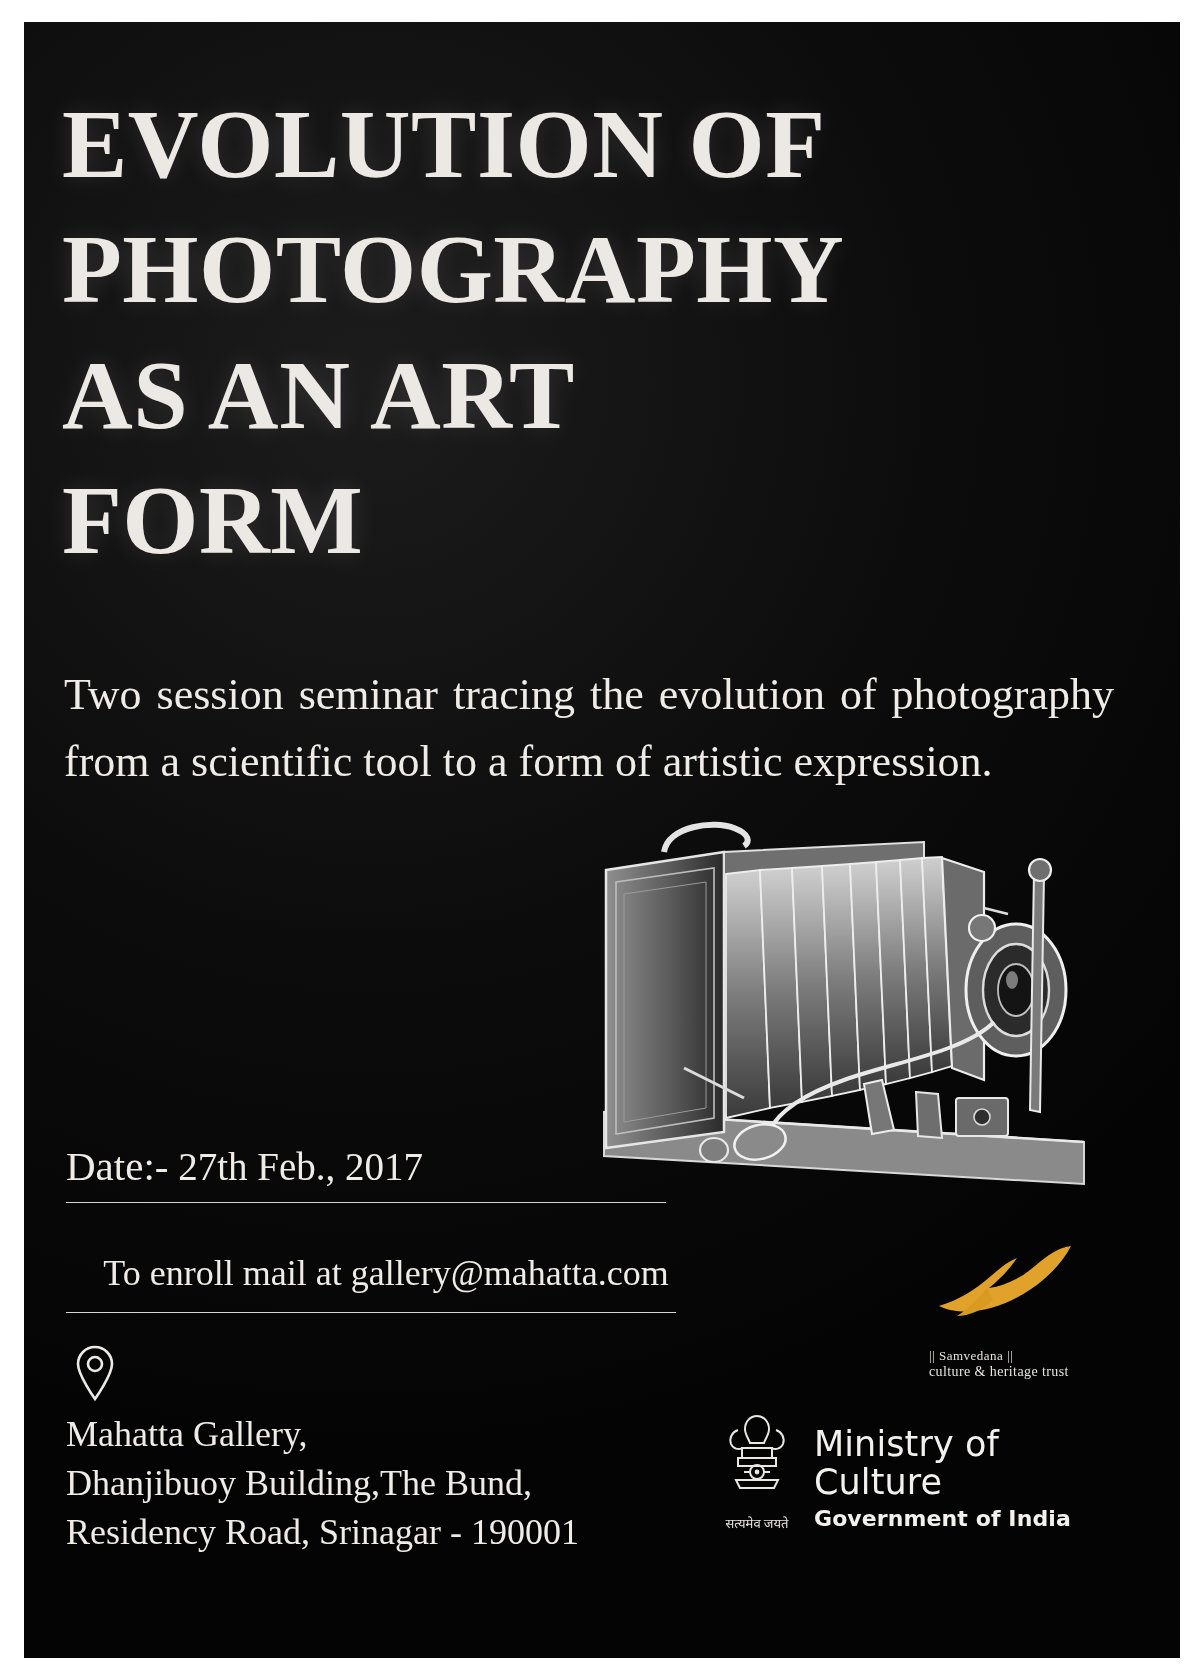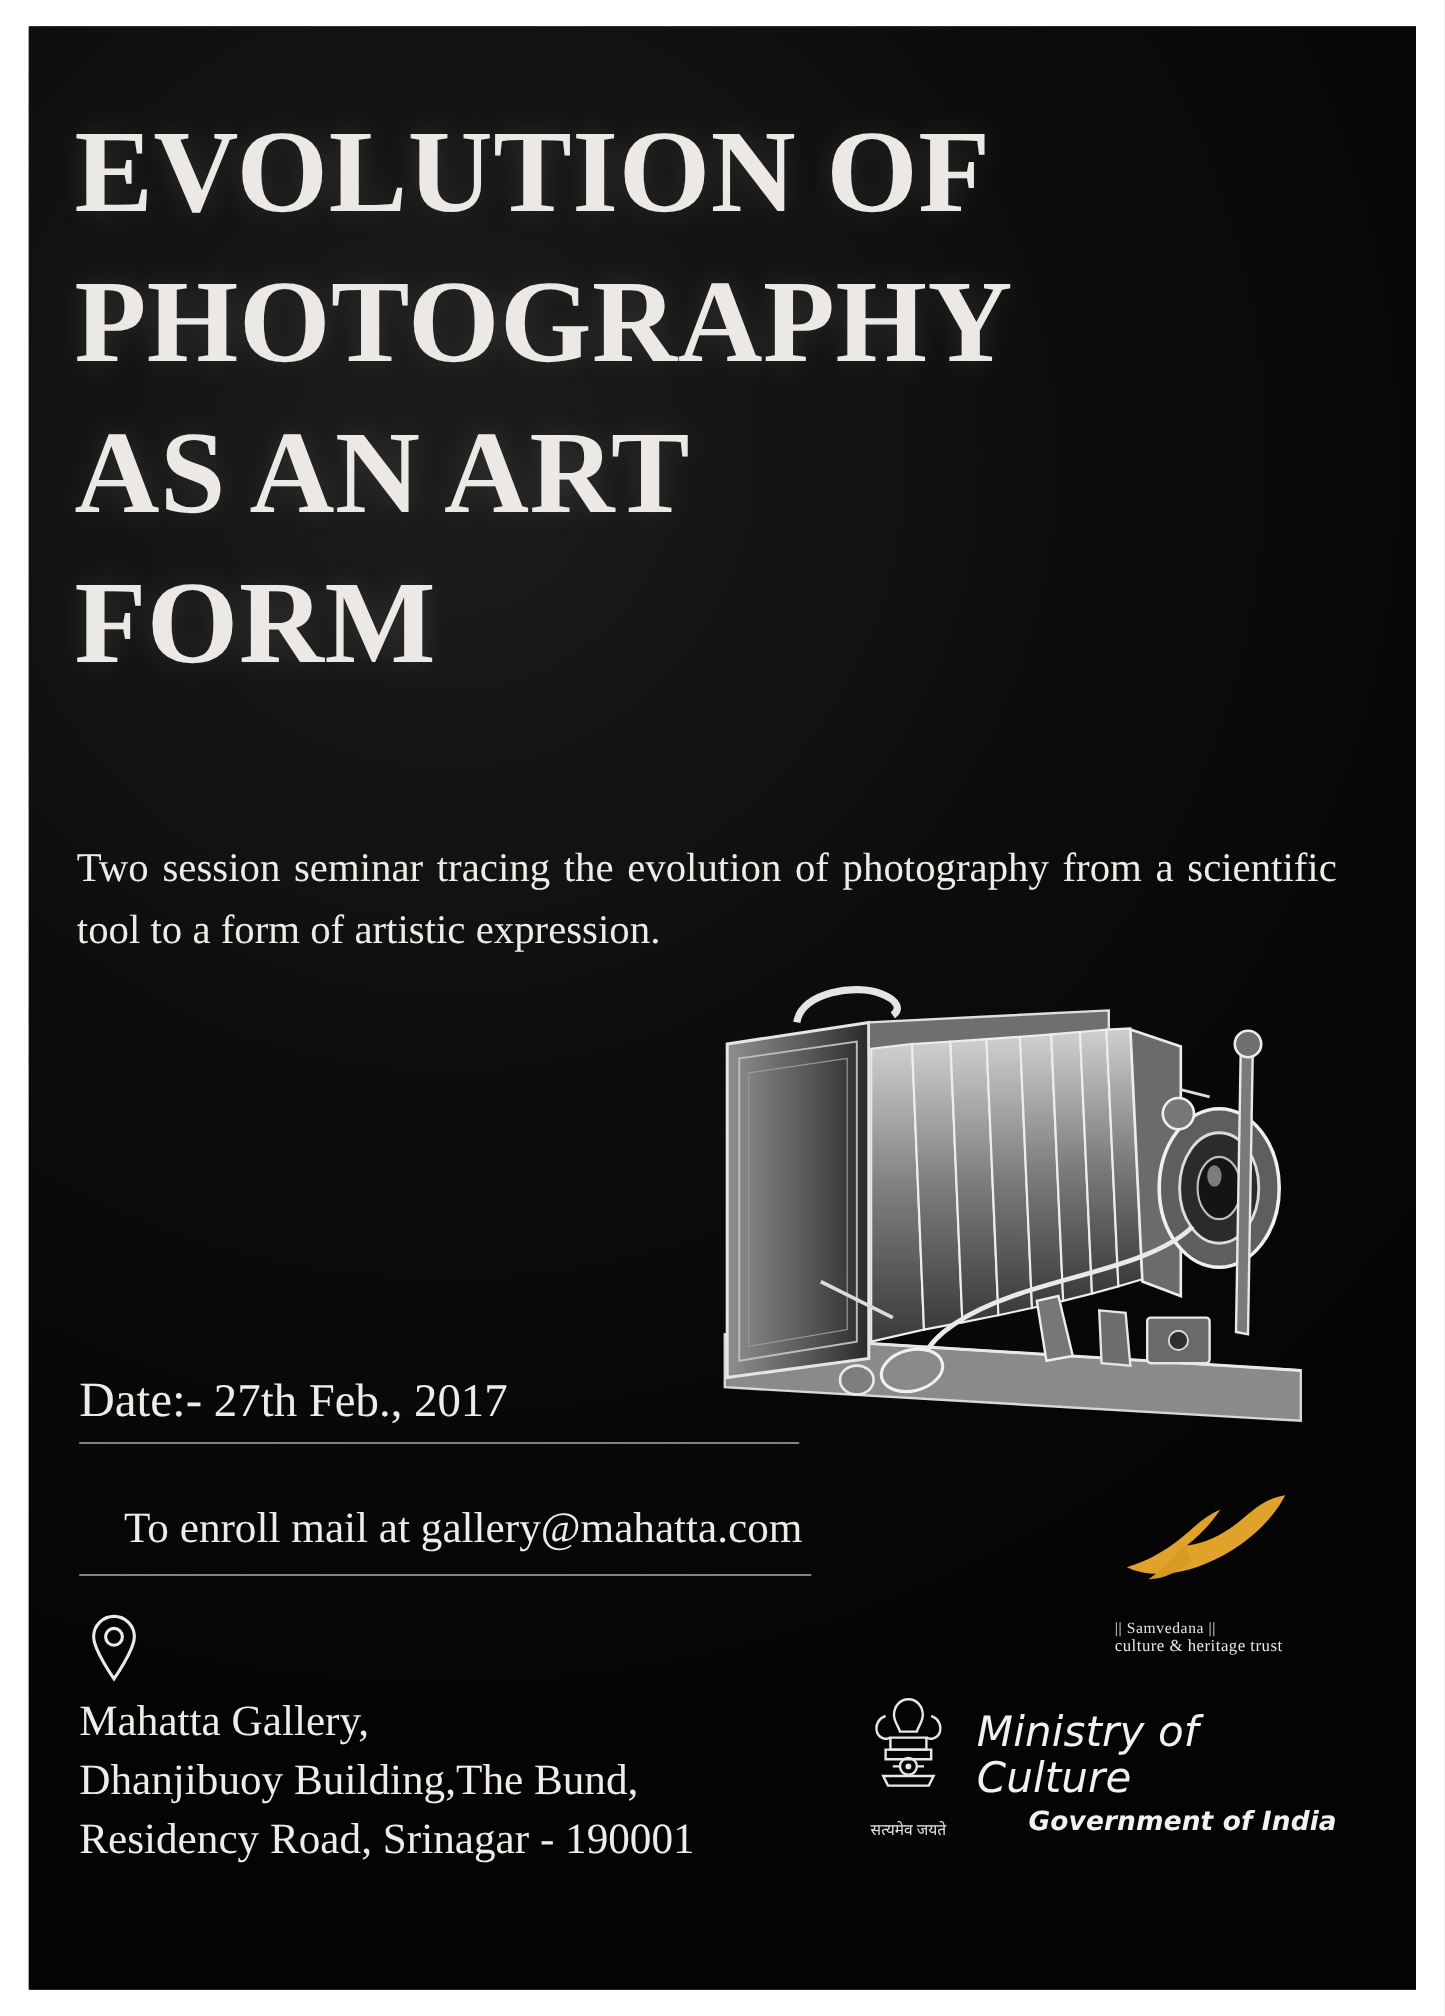--- a/index.html
+++ b/index.html
@@ -39,25 +39,24 @@
   }
   .headline div { white-space: nowrap; }
 
   
   .intro {
     position: absolute;
     left: 40px;
     top: 640px;
     width: 1050px;
     color: #efece7;
-    font-size: 34px;
+    font-size: 44px;
     line-height: 1.52;
     text-align: justify;
     text-align-last: left;
-    margin-top: 36px;
   }
 
   
   .activities {
     position: absolute;
     left: 42px;
     top: 878px;
     width: 560px;
     color: #ece9e4;
     font-size: 35px;
@@ -167,33 +166,31 @@
     color: #e6e3de;
     font-size: 13px;
     margin-top: 2px;
   }
   .ministry-text {
     position: absolute;
     left: 100px;
     top: 18px;
     color: #f3f1ee;
     font-family: "DejaVu Sans", sans-serif;
-    font-style: italic;
   }
   .ministry-title {
     font-size: 35px;
     line-height: 1.08;
     letter-spacing: 0.1px;
   }
   .ministry-sub {
     font-size: 22px;
     font-weight: bold;
     margin-top: 4px;
     letter-spacing: 0.1px;
-    text-align: right;
   }
 </style>
 </head>
 <body>
 
 <div class="poster">
 
   <div class="headline">
     <div>EVOLUTION OF</div>
     <div>PHOTOGRAPHY</div>

